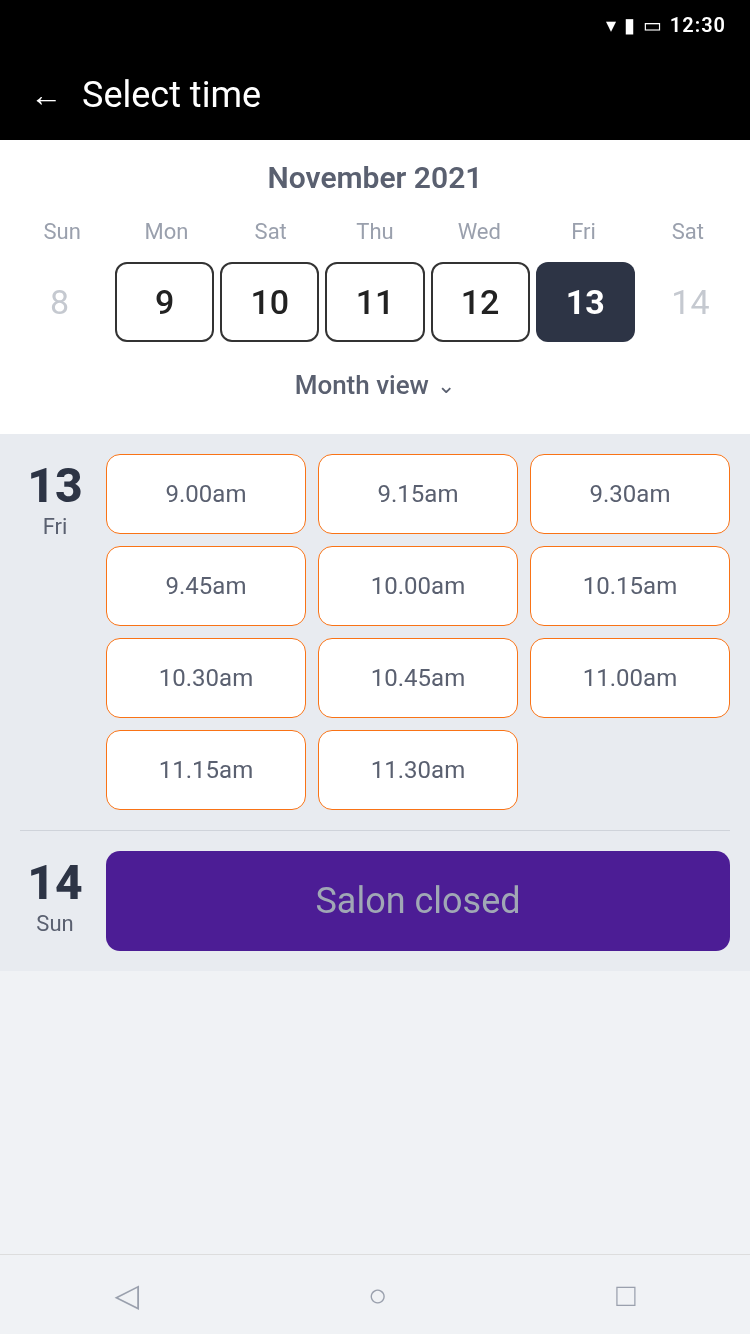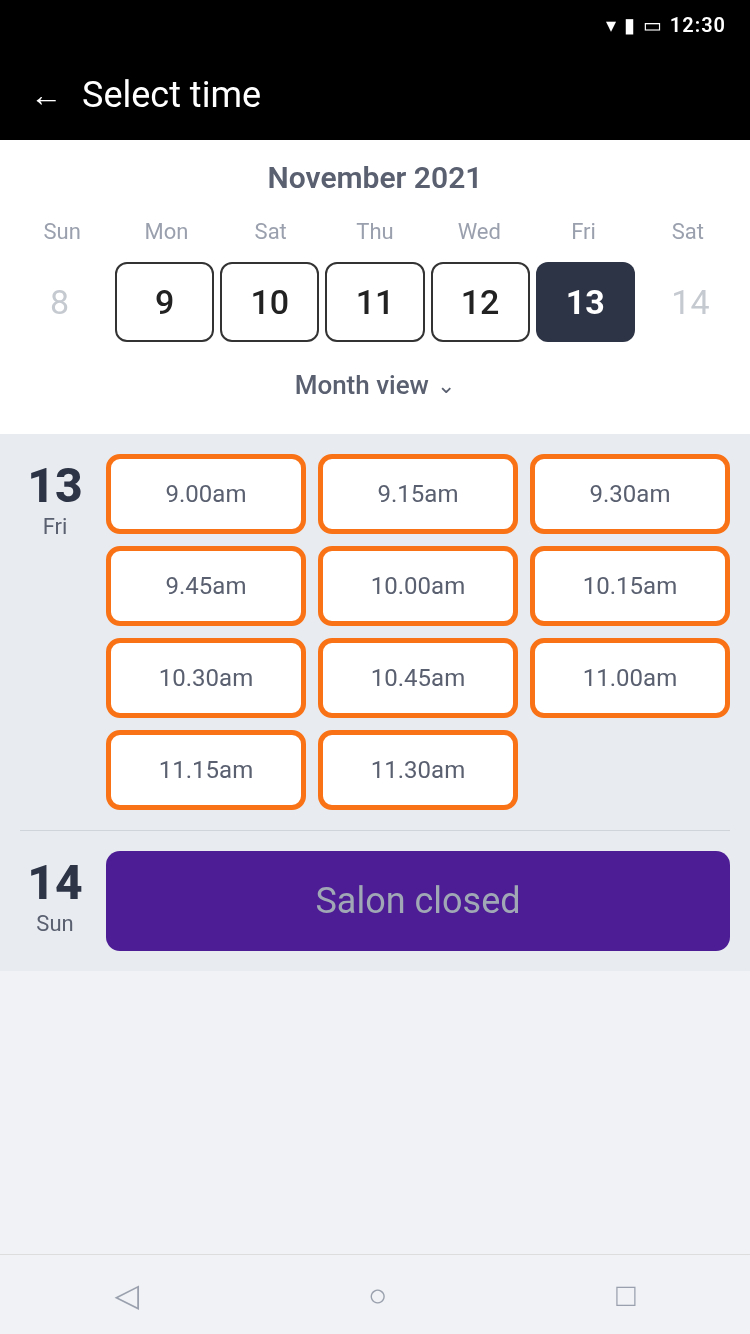--- a/index.html
+++ b/index.html
@@ -180,21 +180,21 @@
       background: #fff;
       border-radius: 14px;
       height: 80px;
       display: flex;
       align-items: center;
       justify-content: center;
       font-size: 24px;
       color: #5a6070;
       font-weight: 400;
       cursor: pointer;
-      border: 5px solid #f97316;
+      border: 1px solid #f97316;
     }
 
     
     .closed-block {
       display: flex;
       gap: 16px;
       margin-top: 10px;
     }
     .closed-content {
       flex: 1;

